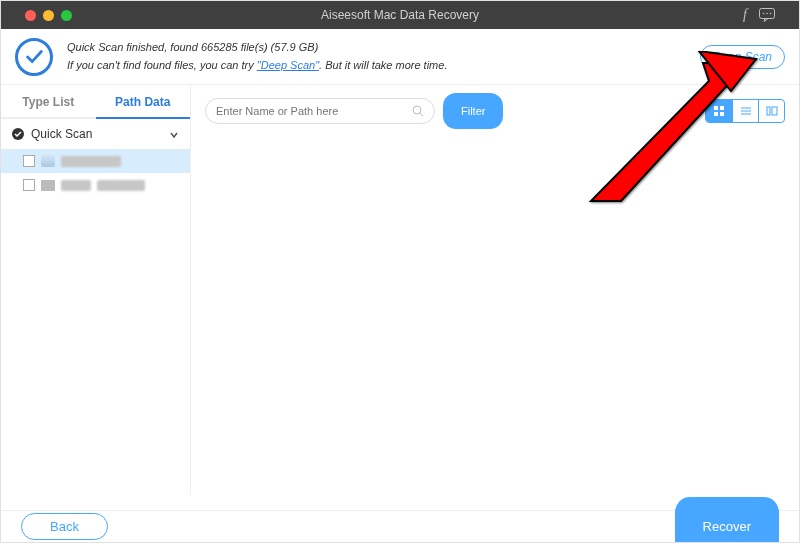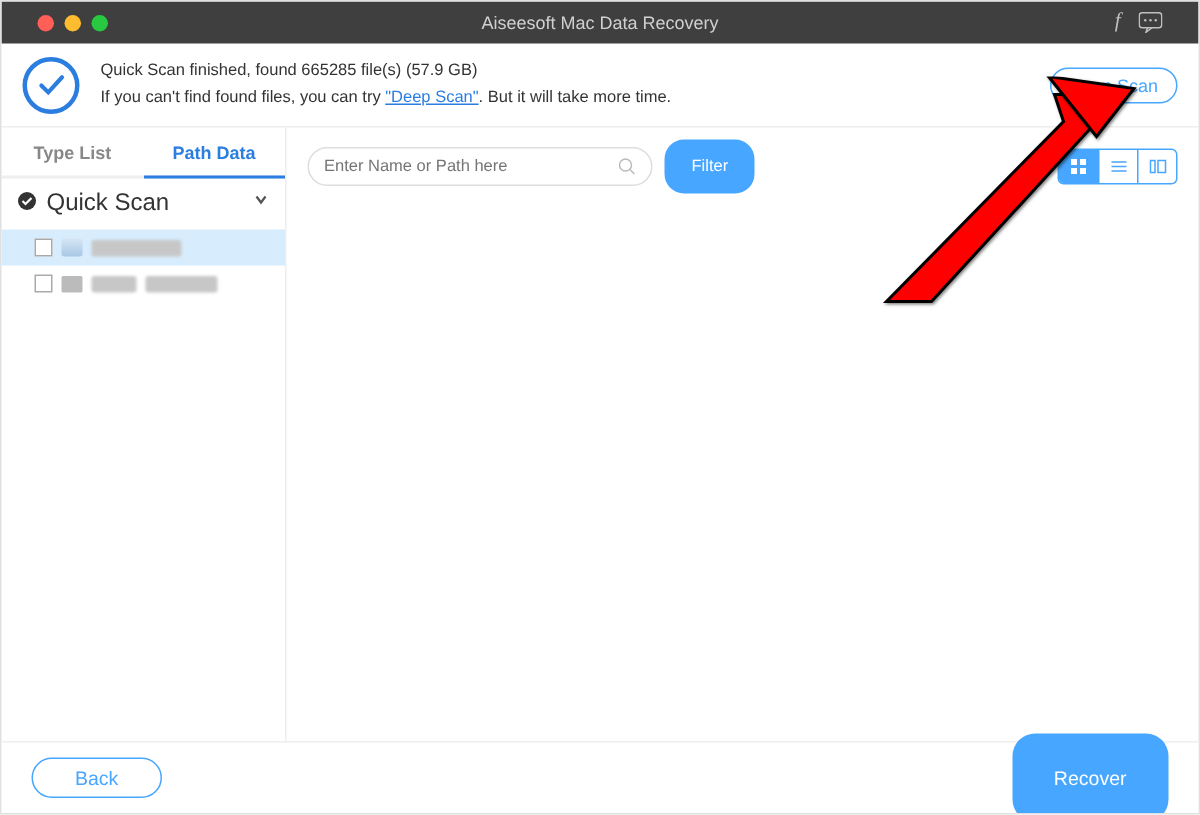--- a/index.html
+++ b/index.html
@@ -6,50 +6,50 @@
     body { width: 800px; height: 543px; background: #fff; position: relative; overflow: hidden; border: 1px solid #e0e0e0; }
     .titlebar { height: 28px; background: #3f3f3f; display: flex; align-items: center; padding: 0 24px; position: relative; gap: 32px; }
     .traffic { display: flex; gap: 7px; }
     .tl { width: 11px; height: 11px; border-radius: 50%; }
     .tl.red { background: #ff5f57; }
     .tl.yellow { background: #febc2e; }
     .tl.green { background: #28c840; }
     .title { position: absolute; left: 0; right: 0; text-align: center; color: #d0d0d0; font-size: 12px; pointer-events: none; }
     .tb-right { margin-left: auto; display: flex; gap: 12px; align-items: center; color: #c0c0c0; font-size: 14px; }
     .tb-right span, .tb-right svg { cursor: pointer; }
-    .infobar { height: 56px; border-bottom: 1px solid #eee; display: flex; align-items: center; padding: 0 14px; gap: 14px; }
+    .infobar { height: 56px; border-bottom: 1px solid #eee; display: flex; align-items: center; padding: 0 14px; gap: 14px; font-style: italic; }
     .check { width: 38px; height: 38px; border: 3px solid #2b7de0; border-radius: 50%; display: flex; align-items: center; justify-content: center; flex-shrink: 0; }
     .infotext { font-size: 11px; color: #333; line-height: 1.6; }
     .infotext .link { color: #2b7de0; text-decoration: underline; cursor: pointer; }
     .deepscan { margin-left: auto; border: 1px solid #47a6ff; color: #47a6ff; font-size: 12px; padding: 4px 12px; border-radius: 14px; cursor: pointer; }
     .body { display: flex; height: 410px; }
     .side { width: 190px; border-right: 1px solid #eee; }
     .tabs { display: flex; font-weight: bold; }
     .tab { flex: 1; text-align: center; font-size: 12px; color: #888; padding: 10px 0 8px; cursor: pointer; }
     .tab.active { color: #2b7de0; }
     .tabline { height: 2px; background: #eee; display: flex; }
     .tabline .ind { width: 50%; height: 2px; background: #2b7de0; margin-left: 50%; }
-    .group { display: flex; align-items: flex-start; padding: 8px 10px; font-size: 16px; color: #333; }
+    .group { display: flex; align-items: flex-end; padding: 8px 10px; font-size: 12px; color: #333; }
     .group .chev { margin-left: auto; }
     .row { display: flex; align-items: center; padding: 6px 10px 6px 22px; font-size: 12px; gap: 6px; }
     .row.sel { background: #d7ecfc; }
     .cb { width: 12px; height: 12px; border: 1px solid #aaa; background: #fff; }
     .blur { background: #c7c7c7; height: 11px; border-radius: 2px; filter: blur(1px); }
     .diskicon { width: 14px; height: 12px; background: linear-gradient(#d5e6f5,#a8c7e5); border-radius: 2px; }
     .folder { width: 14px; height: 11px; background: #bbb; border-radius: 1px; position: relative; }
     .right { flex: 1; padding: 8px 14px; }
     .toolbar { display: flex; align-items: center; gap: 8px; }
     .search { flex: 0 0 230px; height: 26px; border: 1px solid #ddd; border-radius: 13px; display: flex; align-items: center; padding: 0 10px; color: #aaa; font-size: 11px; }
     .search input { border: none; outline: none; flex: 1; font-size: 11px; color: #666; background: transparent; }
     .filter { height: 36px; padding: 0 18px; background: #47a6ff; color: #fff; font-size: 11px; border-radius: 13px; cursor: pointer; display:flex; align-items:center; }
     .views { margin-left: auto; display: flex; border: 1px solid #47a6ff; border-radius: 4px; overflow: hidden; }
     .vb { width: 26px; height: 22px; display: flex; align-items: center; justify-content: center; cursor: pointer; }
     .vb + .vb { border-left: 1px solid #47a6ff; }
     .vb.active { background: #47a6ff; }
-    .footer { position: absolute; bottom: 0; left: 0; right: 0; height: 48px; border-top: 1px solid #eee; display: flex; align-items: center; padding: 0 20px; background:#fff; }
+    .footer { position: absolute; bottom: 0; left: 0; right: 0; height: 32px; border-top: 1px solid #eee; display: flex; align-items: center; padding: 0 20px; background:#fff; }
     .back { border: 1px solid #47a6ff; color: #47a6ff; font-size: 13px; padding: 5px 28px; border-radius: 15px; cursor: pointer; }
     .recover { margin-left: auto; background: #47a6ff; color: #fff; font-size: 13px; padding: 22px 28px; border-radius: 15px; cursor: pointer; }
     .arrow { position: absolute; pointer-events: none; }
   </style>
 </head>
 <body>
 
 <div class="titlebar">
   <div class="traffic">
     <div class="tl red"></div>

